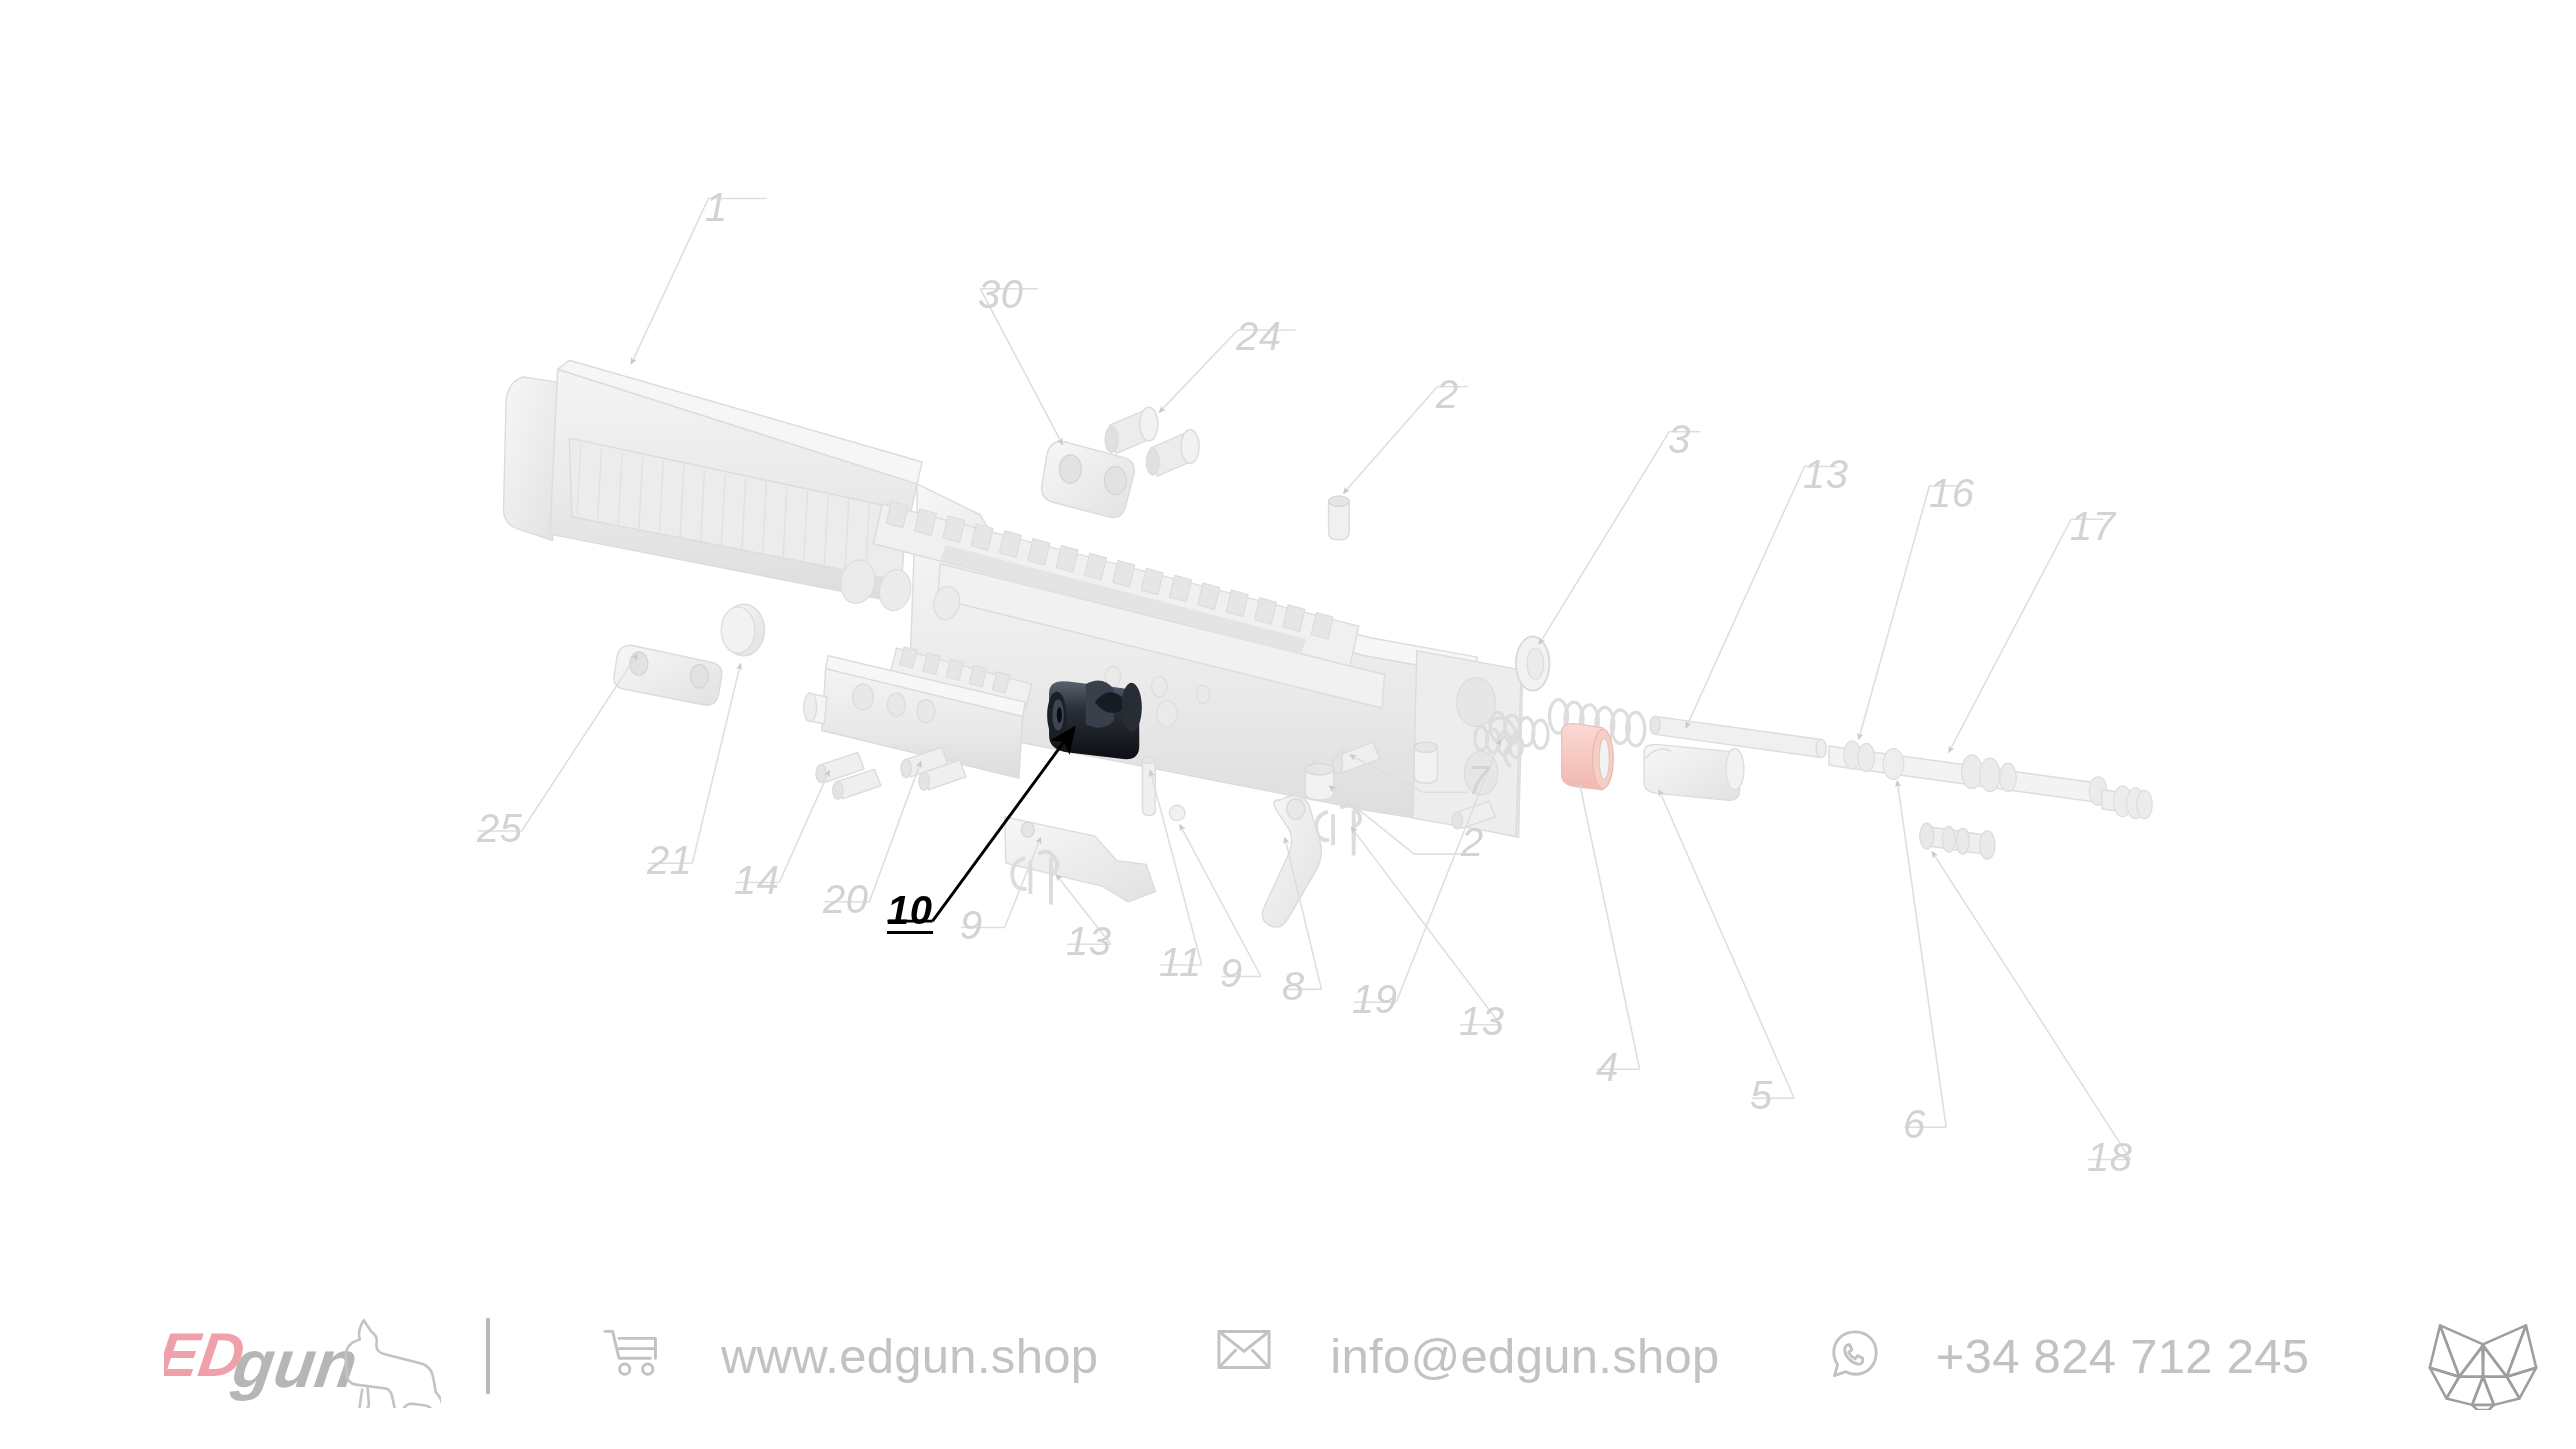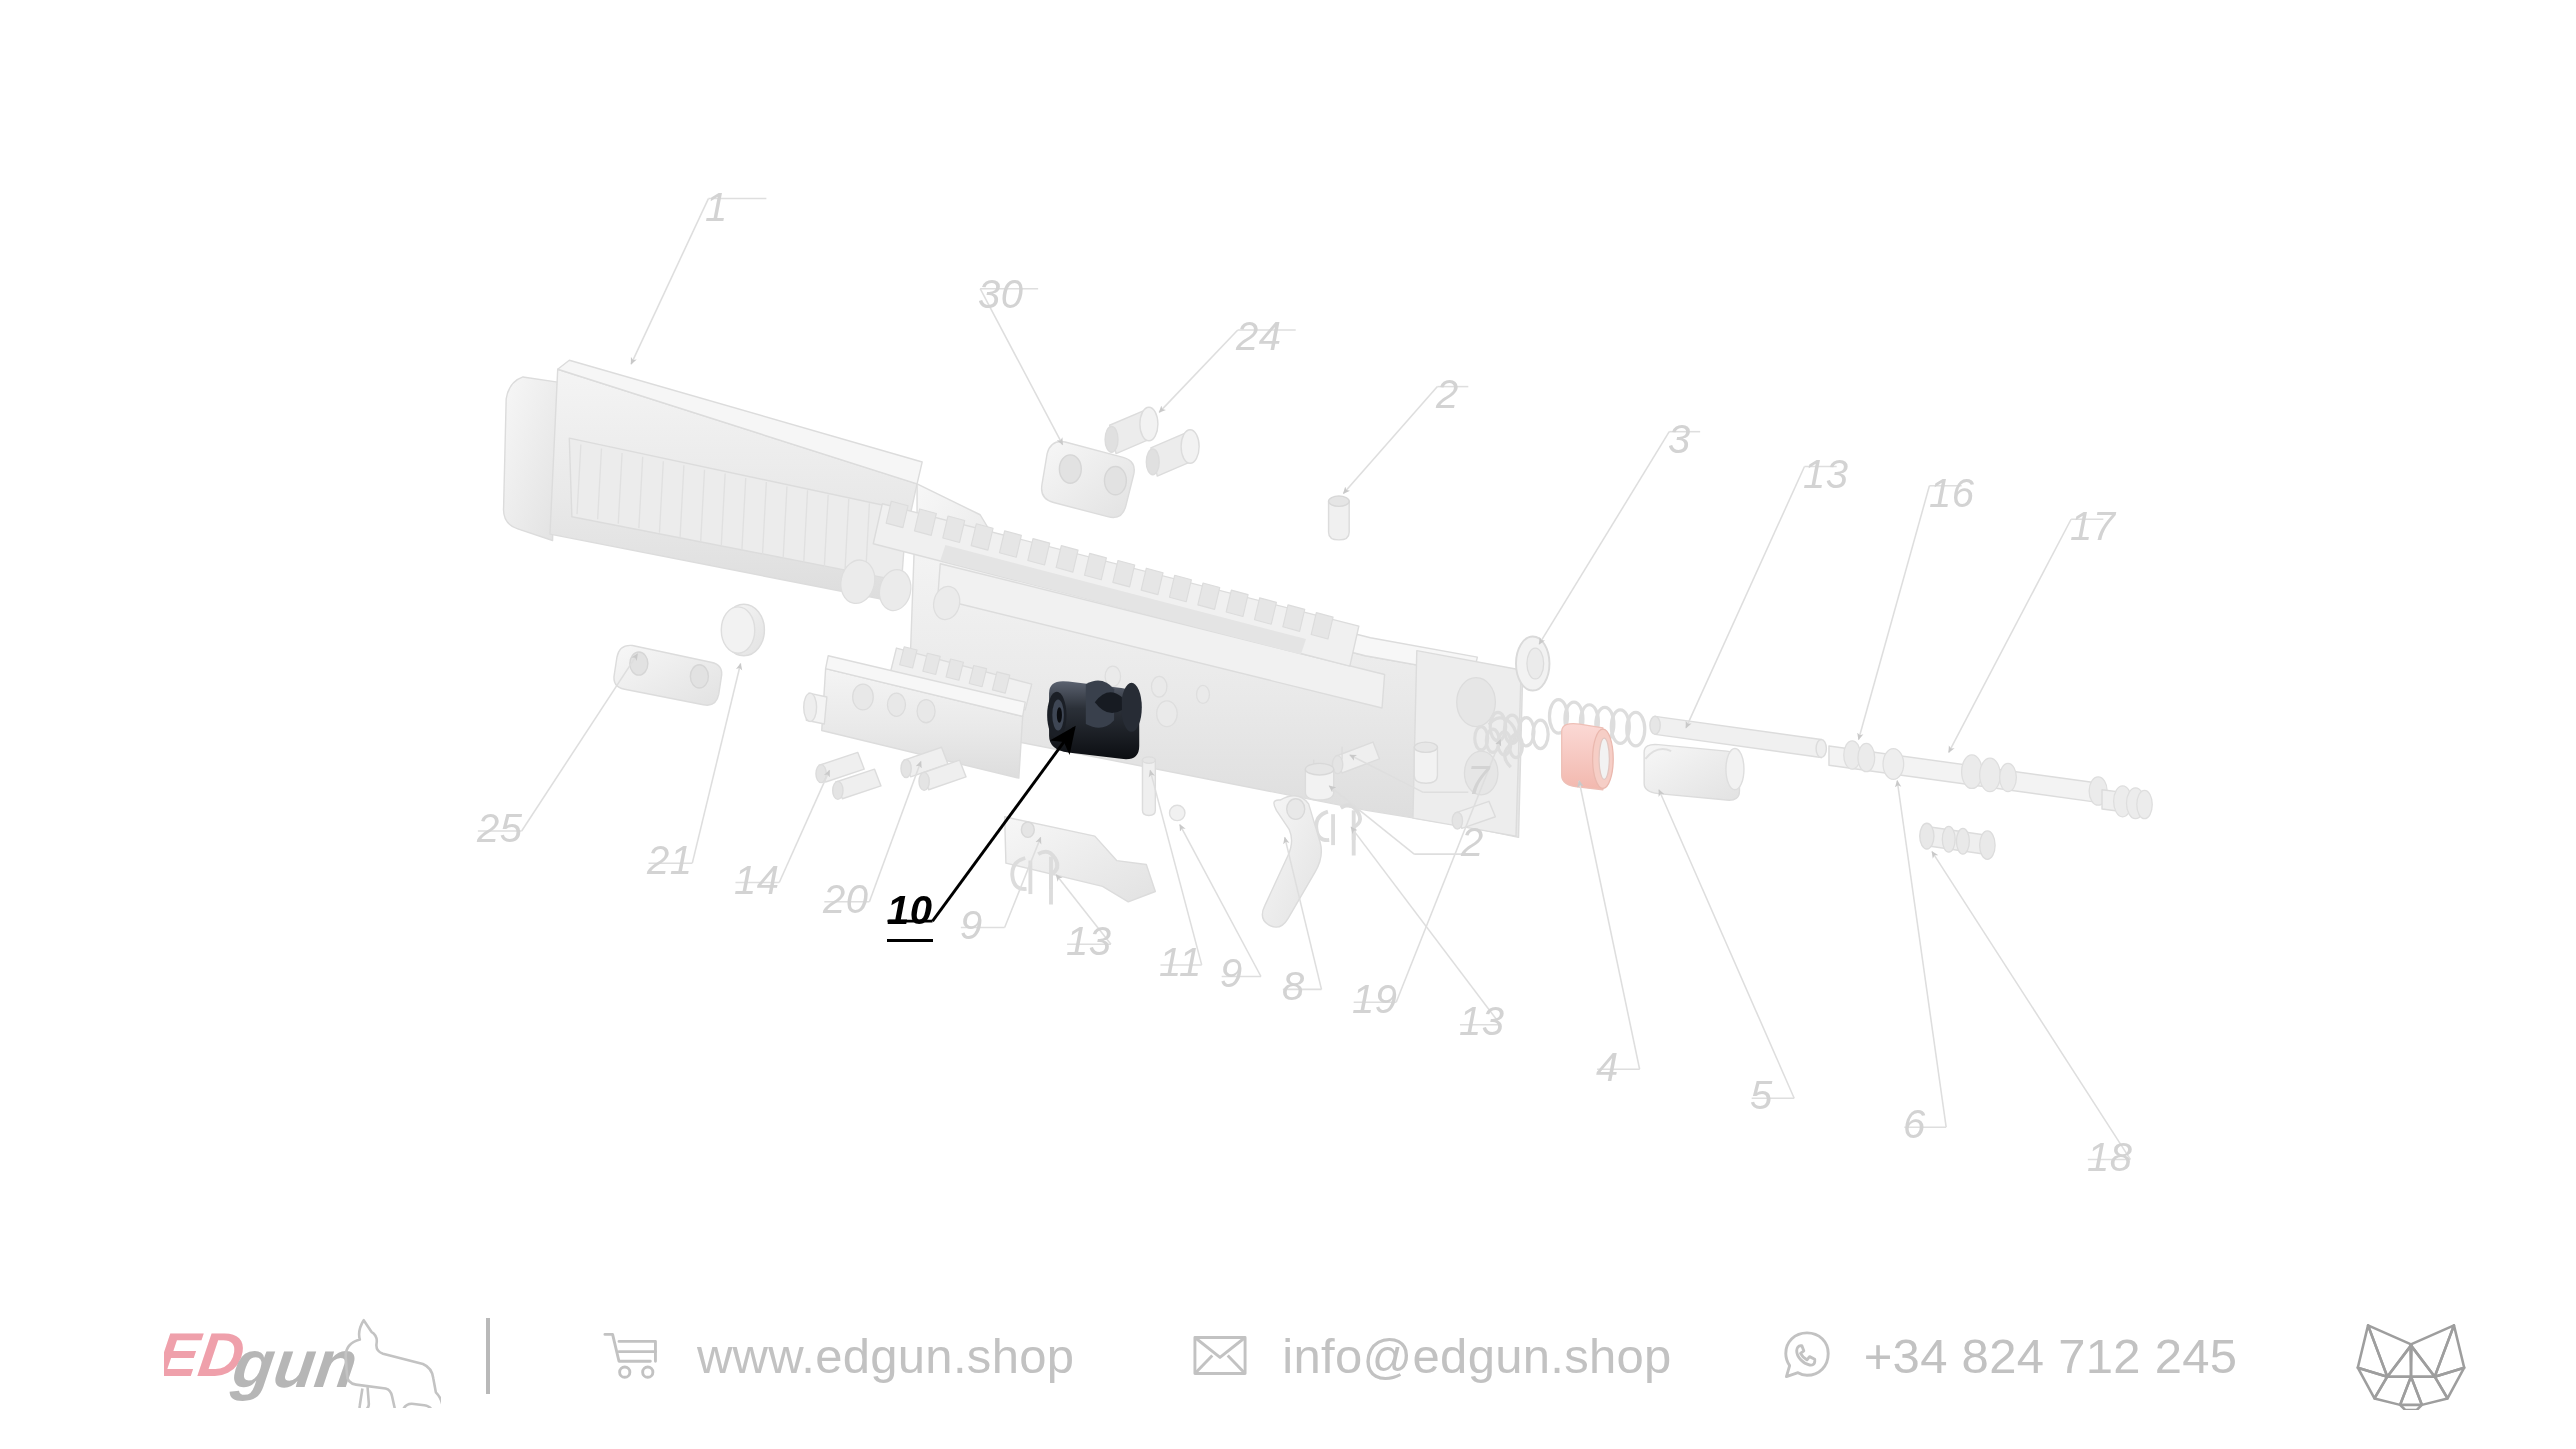--- a/index.html
+++ b/index.html
@@ -24,35 +24,35 @@
     color:#d3d3d3;
     line-height:1;
     white-space:nowrap;
     letter-spacing:0.6px;
     user-select:none;
   }
   .callout.hi{
     color:#000000;
     font-weight:700;
     border-bottom:3.2px solid #000;
-    padding-bottom:9px;
+    padding-bottom:1px;
   }
 
   
   #footer{
     position:absolute;left:0;top:1262px;width:2576px;height:187px;
     display:flex;align-items:center;
   }
   .f-logo{margin-left:164px;display:flex;align-items:flex-end;}
   .edgun-word{position:relative;height:90px;width:277px;}
   .edgun-word svg{position:absolute;left:0;top:0;}
   .divider{
     width:3.9px;height:76px;background:#b9b9b9;margin-left:45px;margin-right:0px;
   }
-  .f-item{display:flex;align-items:center;}
+  .f-item{display:flex;align-items:flex-start;gap:24px;}
   .f-item .ic{display:inline-flex;align-items:center;justify-content:center;}
   .f-text{
     font-family:"Liberation Sans", sans-serif;
     font-size:49px;color:#c2c2c2;font-weight:400;letter-spacing:0.3px;
     white-space:nowrap;
   }
   #cart-item{margin-left:113px;}
   #cart-item .f-text{margin-left:39px;}
   #mail-item{margin-left:119px;}
   #mail-item .f-text{margin-left:35px;}

